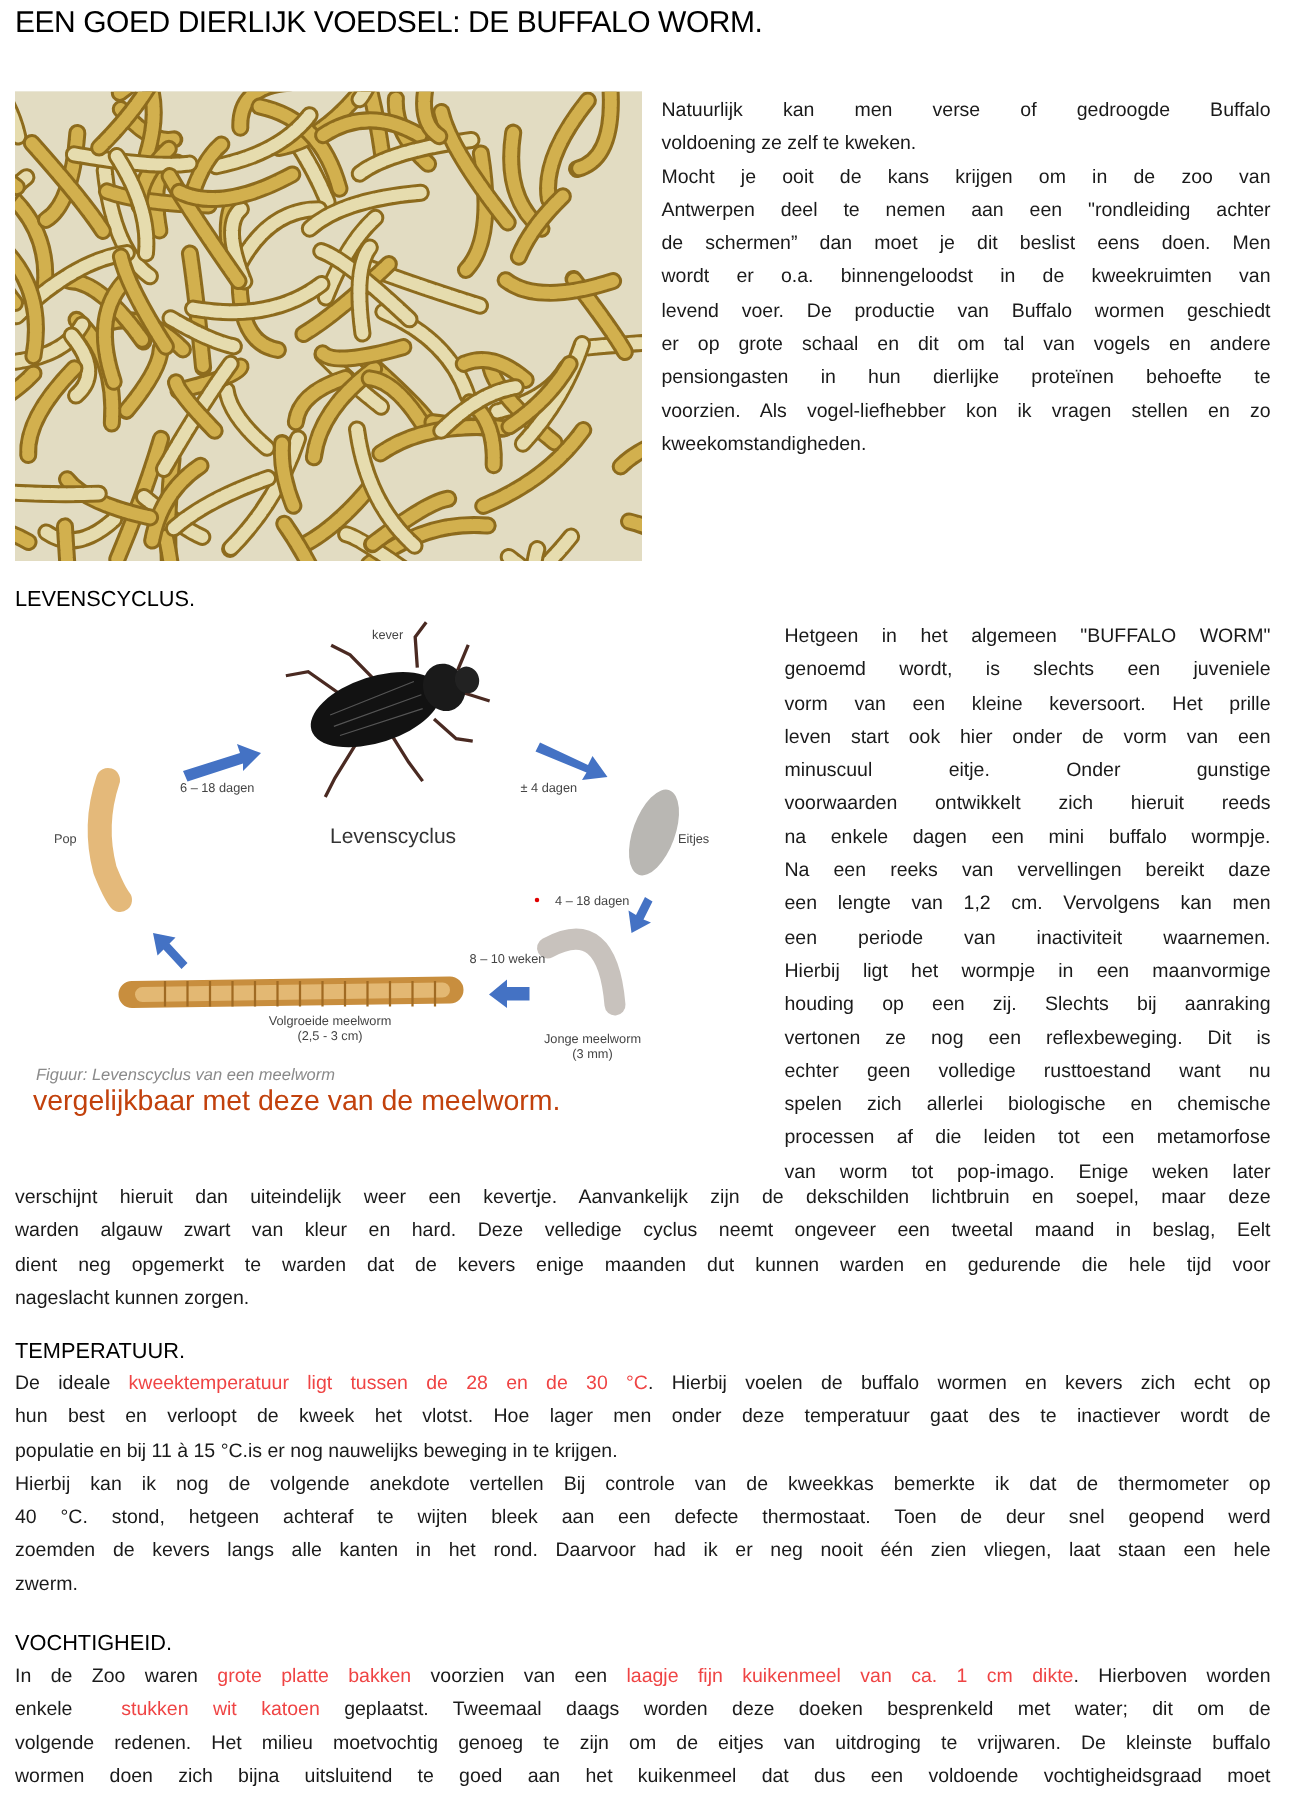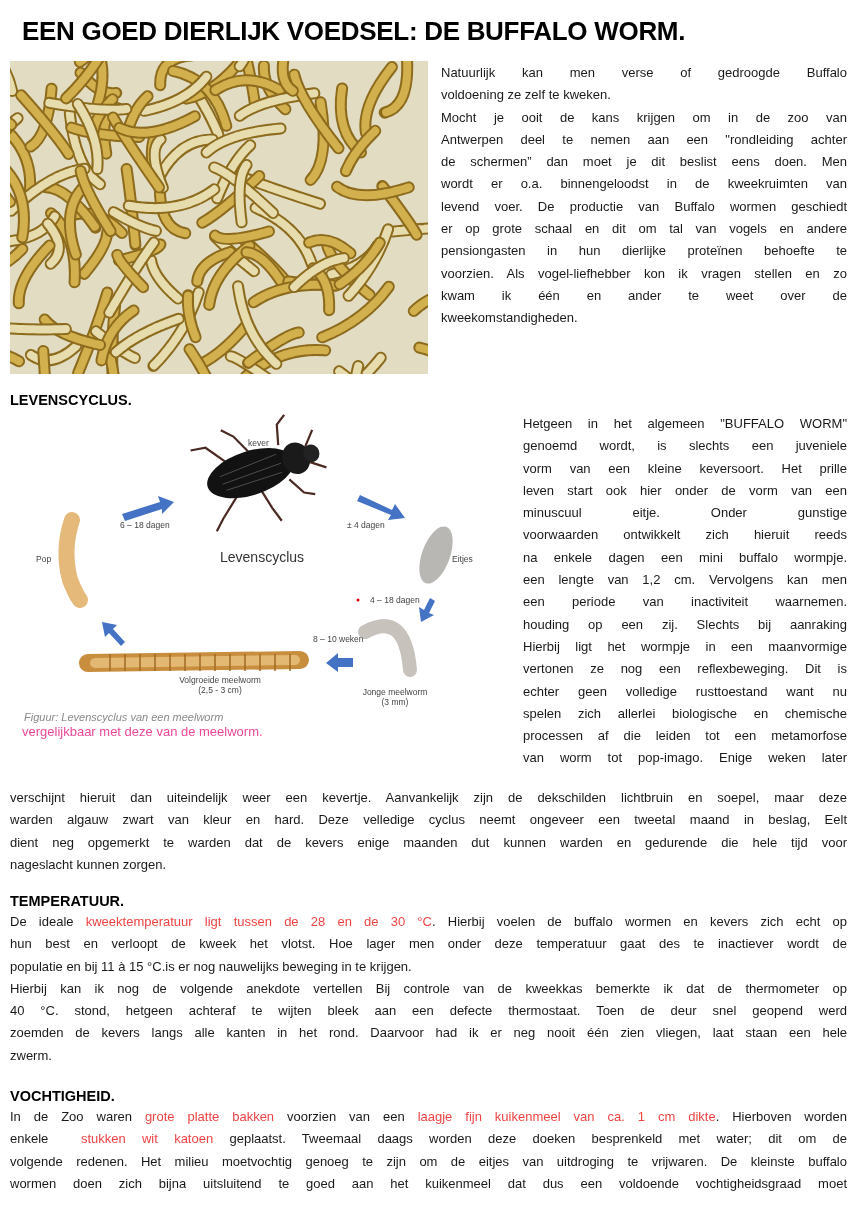--- a/index.html
+++ b/index.html
@@ -1,34 +1,34 @@
 <!DOCTYPE html>
 <html><head>
 <meta charset="utf-8">
 <style>
   html, body { margin: 0; padding: 0; background: #ffffff; }
   body { width: 866px; height: 1207px; position: relative; overflow: hidden;
          font-family: "Liberation Sans", sans-serif; color: #1a1a1a; }
   .abs { position: absolute; }
-  h1.title { position: absolute; left: 10px; top: 4px; margin: 12px; font-size: 26px; font-weight: 700;
+  h1.title { position: absolute; left: 10px; top: 4px; margin: 0; font-size: 20px; font-weight: 400;
              letter-spacing: -0.3px; color: #000; font-family: "Liberation Sans", sans-serif; }
   .para { font-size: 13px; line-height: 22.3px; text-align: justify; margin: 0; }
   .para .line { display: block; text-align: justify; text-align-last: justify; white-space: nowrap; }
   .para .line.last { text-align-last: left; }
   .hl { color: #ef4444; }
-  .heading { position: absolute; font-weight: 700; font-size: 14.5px; color: #000; margin: 0; }
+  .heading { position: absolute; font-weight: 400; font-size: 14.5px; color: #000; margin: 0; }
   
   .worm-photo { position: absolute; left: 10px; top: 61px; width: 418px; height: 313px; overflow: hidden;
                 background: #d8d3b6; }
   
   .figure { position: absolute; left: 10px; top: 410px; width: 500px; height: 330px; }
   .fig-label { position: absolute; font-size: 8.5px; color: #444; white-space: nowrap; text-align: center; }
   .fig-center { position: absolute; font-size: 14px; color: #333; }
   .caption { position: absolute; left: 24px; top: 711px; font-size: 11px; font-style: italic; color: #8a8a8a; }
-  .caption-cont { position: absolute; left: 22px; top: 724px; font-size: 13px; color: #ec4899; }
+  .caption-cont { position: absolute; left: 22px; top: 724px; font-size: 19px; color: #c2410c; }
 </style>
 </head>
 <body>
 
 <h1 class="title">EEN GOED DIERLIJK VOEDSEL: DE BUFFALO WORM.</h1>
 
 <div class="worm-photo">
   <svg width="418" height="313" viewBox="0 0 418 313">
     <defs>
       <pattern id="stripes" width="6" height="6" patternUnits="userSpaceOnUse" patternTransform="rotate(0)">
@@ -266,21 +266,20 @@
     <span class="line">Natuurlijk kan men verse of gedroogde Buffalo</span>
     <span class="line last">voldoening ze zelf te kweken.</span>
     <span class="line">Mocht je ooit de kans krijgen om in de zoo van</span>
     <span class="line">Antwerpen deel te nemen aan een "rondleiding achter</span>
     <span class="line">de schermen” dan moet je dit beslist eens doen. Men</span>
     <span class="line">wordt er o.a. binnengeloodst in de kweekruimten van</span>
     <span class="line">levend voer. De productie van Buffalo wormen geschiedt</span>
     <span class="line">er op grote schaal en dit om tal van vogels en andere</span>
     <span class="line">pensiongasten in hun dierlijke proteïnen behoefte te</span>
     <span class="line">voorzien. Als vogel-liefhebber kon ik vragen stellen en zo</span>
-    <span class="line">kwam ik één en ander te weet over de</span>
     <span class="line last">kweekomstandigheden.</span>
   </div>
 
 <div class="heading" style="left:10px; top:392px;">LEVENSCYCLUS.</div>
 
 <div class="figure">
   <svg width="500" height="300" viewBox="0 0 500 300" style="position:absolute;left:0;top:0;">
 
     <g transform="translate(250,60) rotate(-18)">
       <g stroke="#4a2a22" stroke-width="2.2" fill="none">
@@ -327,21 +326,21 @@
 
     <g fill="#4472c4">
       <polygon points="112,104 150,92 148,86 164,92 152,104 152,99 115,111"></polygon>
       <polygon points="350,85 382,100 385,94 395,108 378,110 381,105 347,91"></polygon>
       <polygon points="420,188 414,200 409,197 411,212 424,205 419,203 425,191"></polygon>
       <polygon points="343,248 328,248 328,243 316,253 328,262 328,257 343,257"></polygon>
       <polygon points="115,232 103,219 107,215 92,212 95,227 99,223 111,236"></polygon>
     </g>
     <circle cx="348" cy="190" r="1.5" fill="#e00000"></circle>
   </svg>
-  <div class="fig-label" style="left:238px; top:8px;margin-top:20px;">kever</div>
+  <div class="fig-label" style="left:238px; top:8px;">kever</div>
   <div class="fig-label" style="left:110px; top:110px;">6 – 18 dagen</div>
   <div class="fig-label" style="left:337px; top:110px;">± 4 dagen</div>
   <div class="fig-center" style="left:210px; top:139px;">Levenscyclus</div>
   <div class="fig-label" style="left:26px; top:144px;">Pop</div>
   <div class="fig-label" style="left:442px; top:144px;">Eitjes</div>
   <div class="fig-label" style="left:360px; top:185px;">4 – 18 dagen</div>
   <div class="fig-label" style="left:303px; top:224px;">8 – 10 weken</div>
   <div class="fig-label" style="left:150px; top:265px; width:120px;">
     <div>Volgroeide meelworm</div>
     <div>(2,5 - 3 cm)</div>
@@ -355,24 +354,25 @@
 <div class="caption-cont">vergelijkbaar met deze van de meelworm.</div>
 
 <div class="abs para" style="left:523px; top:413px; width:324px;" id="side-text">
     <span class="line">Hetgeen in het algemeen "BUFFALO WORM"</span>
     <span class="line">genoemd wordt, is slechts een juveniele</span>
     <span class="line">vorm van een kleine keversoort. Het prille</span>
     <span class="line">leven start ook hier onder de vorm van een</span>
     <span class="line">minuscuul eitje. Onder gunstige</span>
     <span class="line">voorwaarden ontwikkelt zich hieruit reeds</span>
     <span class="line">na enkele dagen een mini buffalo wormpje.</span>
+    <span class="line">Na een reeks van vervellingen bereikt daze</span>
     <span class="line">een lengte van 1,2 cm. Vervolgens kan men</span>
     <span class="line">een periode van inactiviteit waarnemen.</span>
+    <span class="line">Hierbij ligt het wormpje in een maanvormige</span>
     <span class="line">houding op een zij. Slechts bij aanraking</span>
-    <span class="line">Hierbij ligt het wormpje in een maanvormige</span>
     <span class="line">vertonen ze nog een reflexbeweging. Dit is</span>
     <span class="line">echter geen volledige rusttoestand want nu</span>
     <span class="line">spelen zich allerlei biologische en chemische</span>
     <span class="line">processen af die leiden tot een metamorfose</span>
     <span class="line">van worm tot pop-imago. Enige weken later</span>
   </div>
 
 <div class="abs para" style="left:10px; top:787px; width:837px;" id="full-text">
     <span class="line">verschijnt hieruit dan uiteindelijk weer een kevertje. Aanvankelijk zijn de dekschilden lichtbruin en soepel, maar deze</span>
     <span class="line">warden algauw zwart van kleur en hard. Deze velledige cyclus neemt ongeveer een tweetal maand in beslag, Eelt</span>

